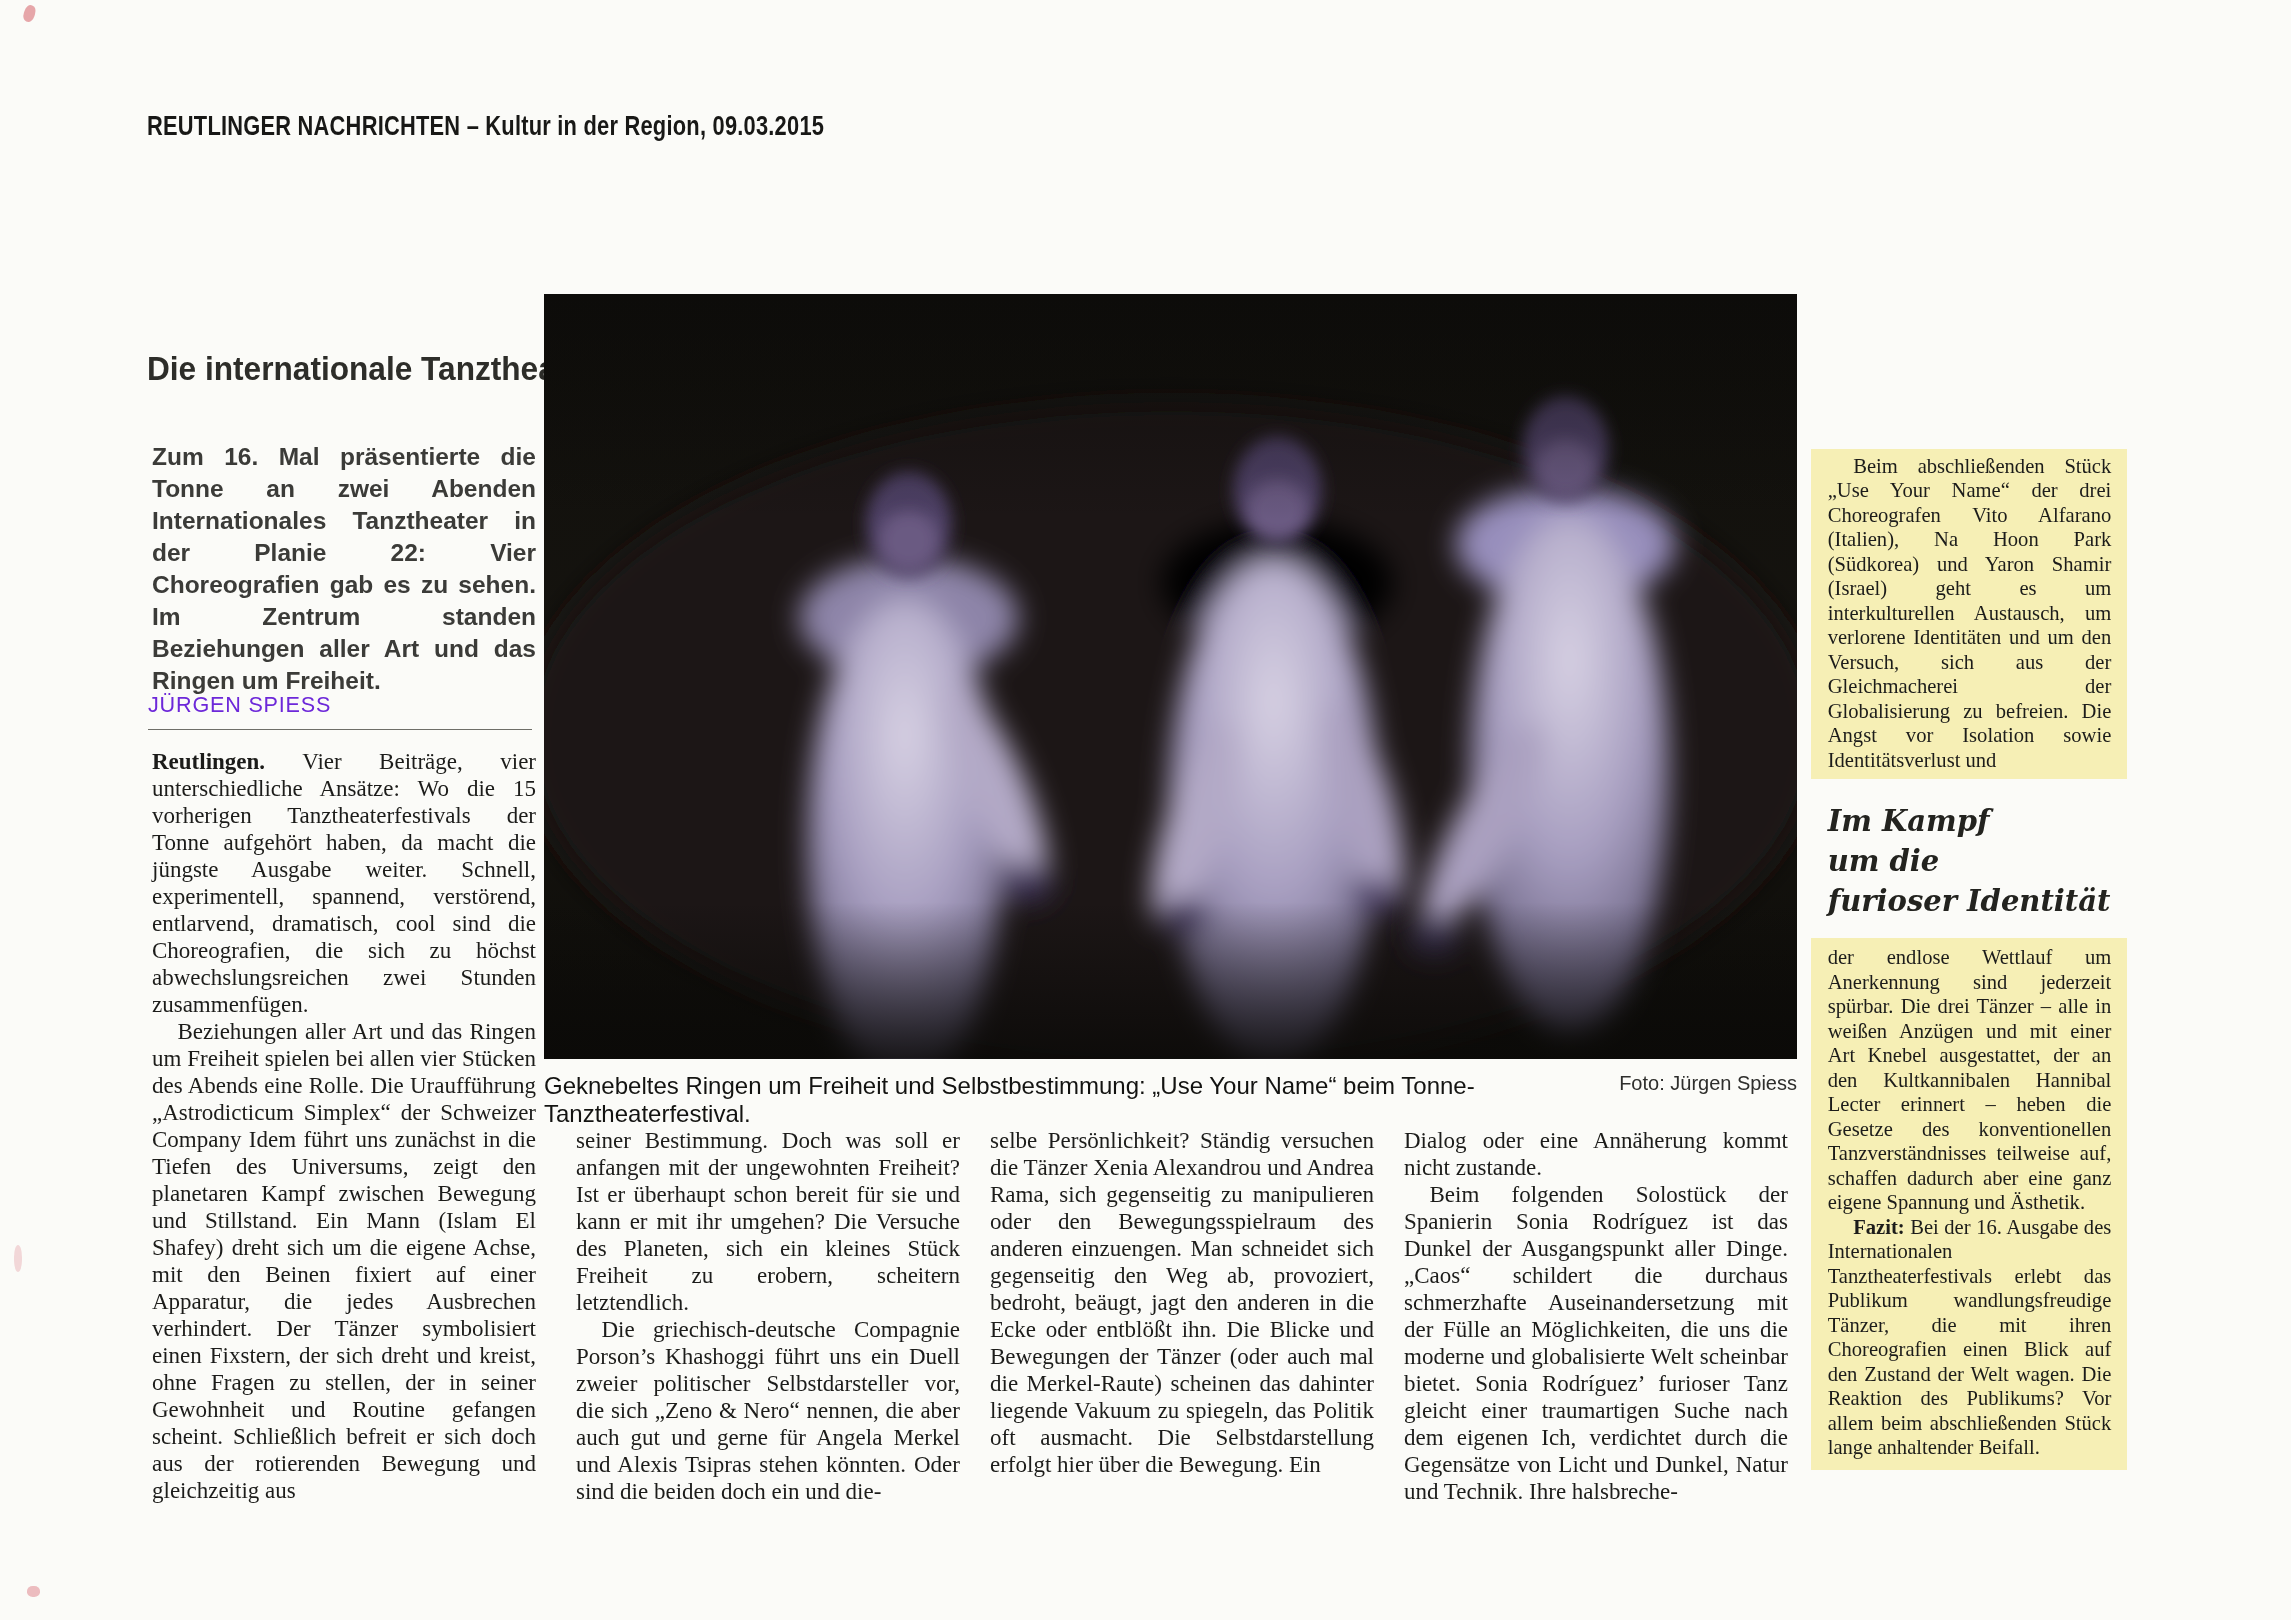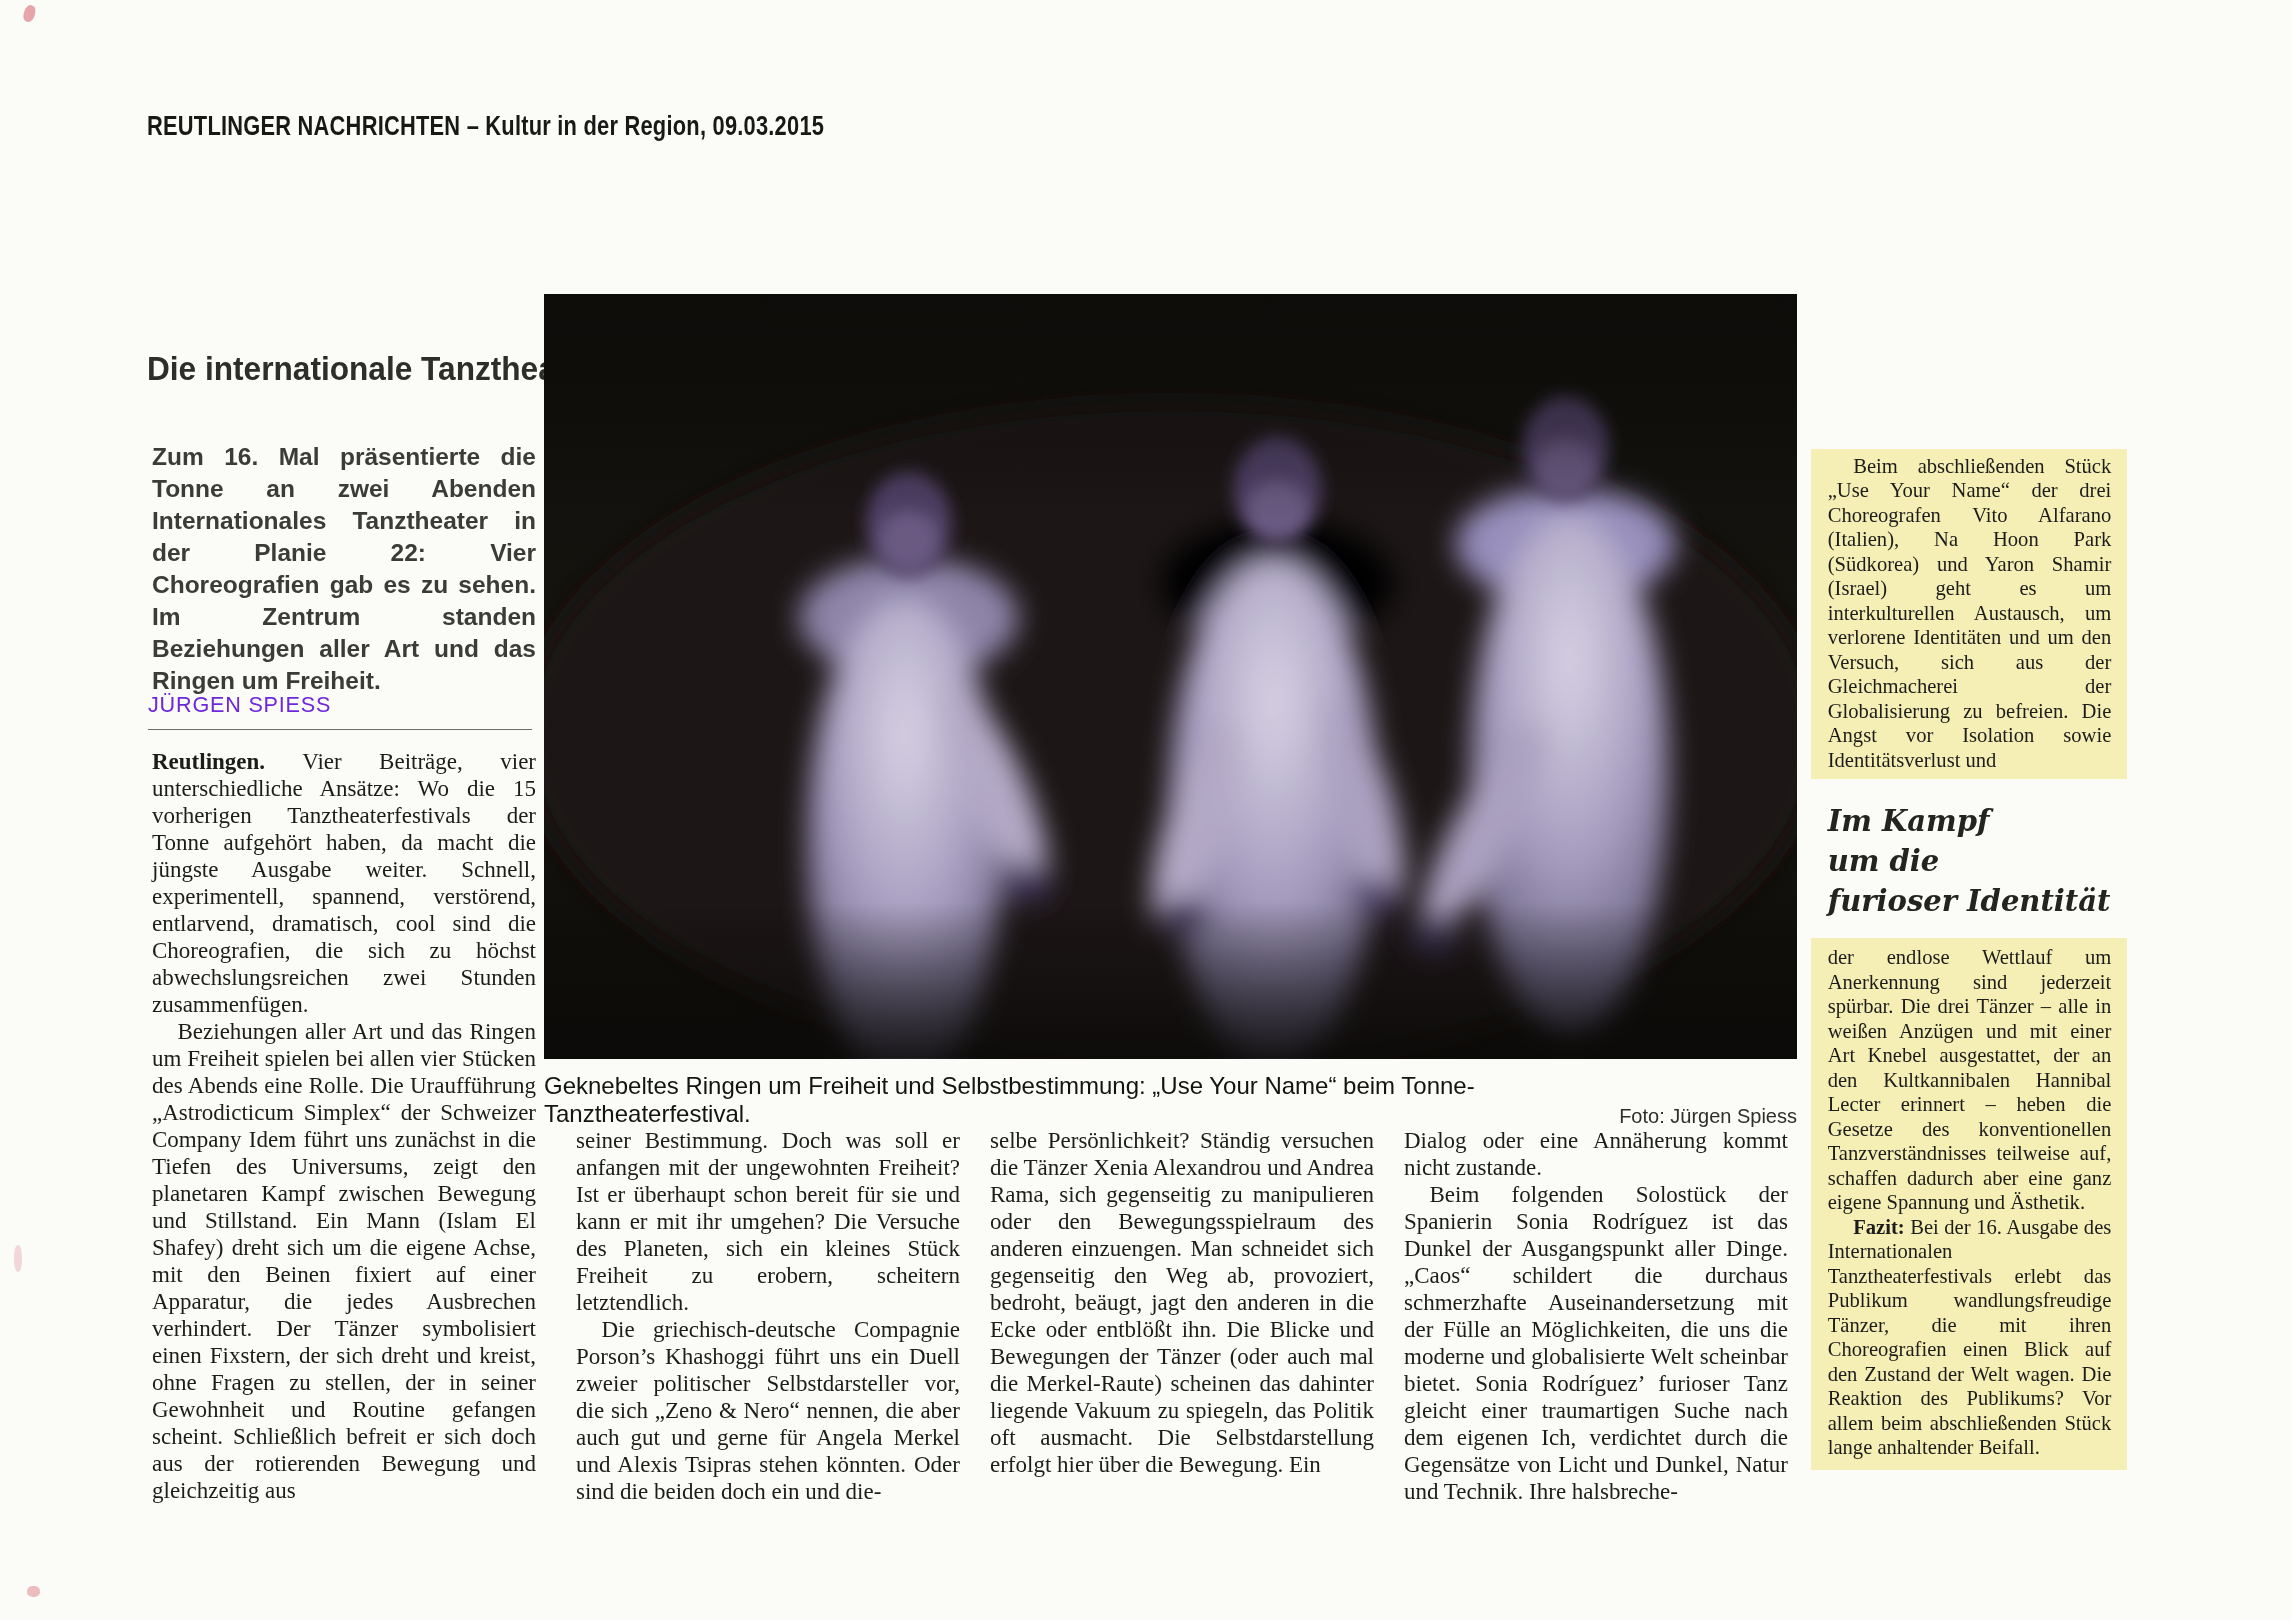--- a/index.html
+++ b/index.html
@@ -39,21 +39,21 @@
   .bold{font-weight:bold}
 
   .col1{left:152px;top:748px}
   .col2{left:576px;top:1127px}
   .col3{left:990px;top:1127px}
   .col4{left:1404px;top:1127px}
 
   .photo{left:544px;top:294px;width:1253px;height:765px;background:#131310}
   .photo svg{display:block}
 
-  .captionrow{left:544px;top:1072px;width:1253px;display:flex;align-items:flex-end;
+  .captionrow{left:544px;top:1072px;width:1253px;display:flex;align-items:flex-start;
               font-family:"Liberation Sans","DejaVu Sans",sans-serif}
   .caption{font-size:24px;color:#131311}
   .credit{font-size:20px;color:#2e2e2c;margin-left:56px;white-space:nowrap}
 
   .col5{left:1811px;top:449px;width:316px;font-size:20.6px;line-height:24.5px;
         text-align:justify;color:#1c1c1a}
   .col5 p{margin:0}
   .col5 .plain{margin:0 15.7px 9.8px 16.7px}
   .hl{background:var(--highlight,#f6efb5)}
   .hl1{padding:4.9px 15.7px 6.9px 16.7px}

